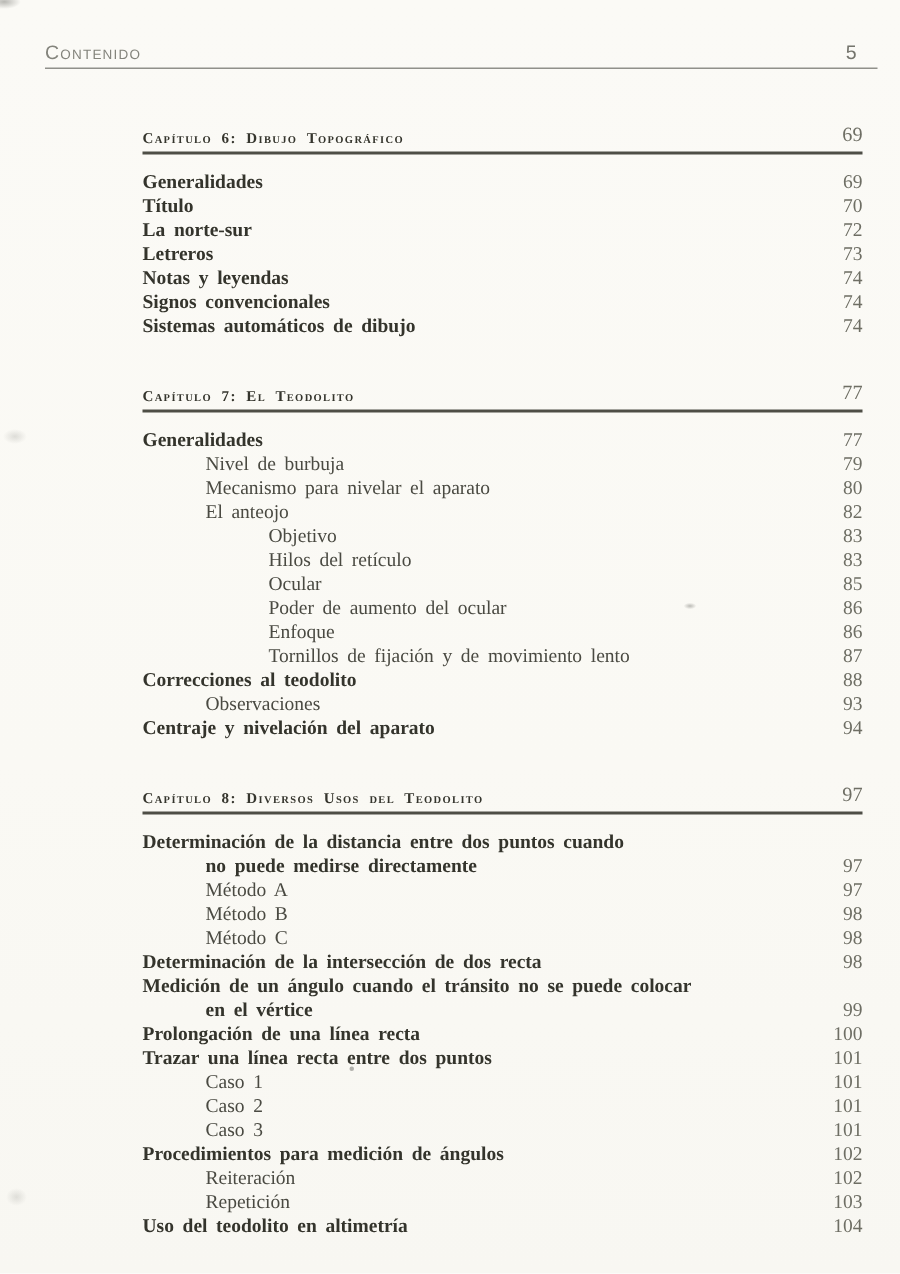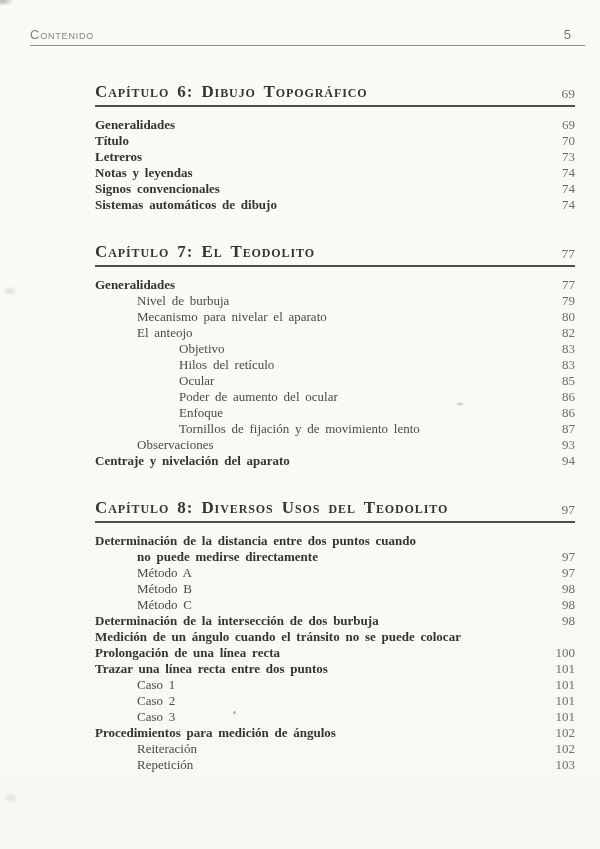--- a/index.html
+++ b/index.html
@@ -50,21 +50,21 @@
     display: flex;
     align-items: flex-end;
     border-bottom: 2px solid #4e4e46;
     padding-bottom: 3px;
     margin-bottom: 10px;
   }
   .heading-label {
     flex: 1;
     font-variant: small-caps;
     font-weight: bold;
-    font-size: 17px;
+    font-size: 10px;
     letter-spacing: 0.9px;
     word-spacing: 3px;
     color: #35352d;
   }
   .heading-page {
     width: 36px;
     text-align: right;
     font-size: 13.5px;
     color: #6e6e64;
   }
@@ -120,20 +120,24 @@
         </div>
         <div class="toc-row indent-0 bold">
           <span class="row-label">Generalidades</span>
           <span class="row-page">69</span>
         </div>
         <div class="toc-row indent-0 bold">
           <span class="row-label">Título</span>
           <span class="row-page">70</span>
         </div>
         <div class="toc-row indent-0 bold">
+          <span class="row-label">La norte-sur</span>
+          <span class="row-page">72</span>
+        </div>
+        <div class="toc-row indent-0 bold">
           <span class="row-label">Letreros</span>
           <span class="row-page">73</span>
         </div>
         <div class="toc-row indent-0 bold">
           <span class="row-label">Notas y leyendas</span>
           <span class="row-page">74</span>
         </div>
         <div class="toc-row indent-0 bold">
           <span class="row-label">Signos convencionales</span>
           <span class="row-page">74</span>
@@ -181,20 +185,24 @@
           <span class="row-page">86</span>
         </div>
         <div class="toc-row indent-2">
           <span class="row-label">Enfoque</span>
           <span class="row-page">86</span>
         </div>
         <div class="toc-row indent-2">
           <span class="row-label">Tornillos de fijación y de movimiento lento</span>
           <span class="row-page">87</span>
         </div>
+        <div class="toc-row indent-0 bold">
+          <span class="row-label">Correcciones al teodolito</span>
+          <span class="row-page">88</span>
+        </div>
         <div class="toc-row indent-1">
           <span class="row-label">Observaciones</span>
           <span class="row-page">93</span>
         </div>
         <div class="toc-row indent-0 bold">
           <span class="row-label">Centraje y nivelación del aparato</span>
           <span class="row-page">94</span>
         </div>
       </section>
       <section class="toc-section">
@@ -216,27 +224,31 @@
         </div>
         <div class="toc-row indent-1">
           <span class="row-label">Método B</span>
           <span class="row-page">98</span>
         </div>
         <div class="toc-row indent-1">
           <span class="row-label">Método C</span>
           <span class="row-page">98</span>
         </div>
         <div class="toc-row indent-0 bold">
-          <span class="row-label">Determinación de la intersección de dos burbuja</span>
+          <span class="row-label">Determinación de la intersección de dos recta</span>
           <span class="row-page">98</span>
         </div>
         <div class="toc-row indent-0 bold">
           <span class="row-label">Medición de un ángulo cuando el tránsito no se puede colocar</span>
           <span class="row-page"></span>
         </div>
+        <div class="toc-row indent-1 bold">
+          <span class="row-label">en el vértice</span>
+          <span class="row-page">99</span>
+        </div>
         <div class="toc-row indent-0 bold">
           <span class="row-label">Prolongación de una línea recta</span>
           <span class="row-page">100</span>
         </div>
         <div class="toc-row indent-0 bold">
           <span class="row-label">Trazar una línea recta entre dos puntos</span>
           <span class="row-page">101</span>
         </div>
         <div class="toc-row indent-1">
           <span class="row-label">Caso 1</span>
@@ -254,20 +266,24 @@
           <span class="row-label">Procedimientos para medición de ángulos</span>
           <span class="row-page">102</span>
         </div>
         <div class="toc-row indent-1">
           <span class="row-label">Reiteración</span>
           <span class="row-page">102</span>
         </div>
         <div class="toc-row indent-1">
           <span class="row-label">Repetición</span>
           <span class="row-page">103</span>
+        </div>
+        <div class="toc-row indent-0 bold">
+          <span class="row-label">Uso del teodolito en altimetría</span>
+          <span class="row-page">104</span>
         </div>
       </section>
     </div>
 
   <div class="speck speck-a"></div>
   <div class="speck speck-b"></div>
   <div class="speck speck-c"></div>
   <div class="speck speck-d"></div>
   <div class="speck speck-e"></div>
 </div>

